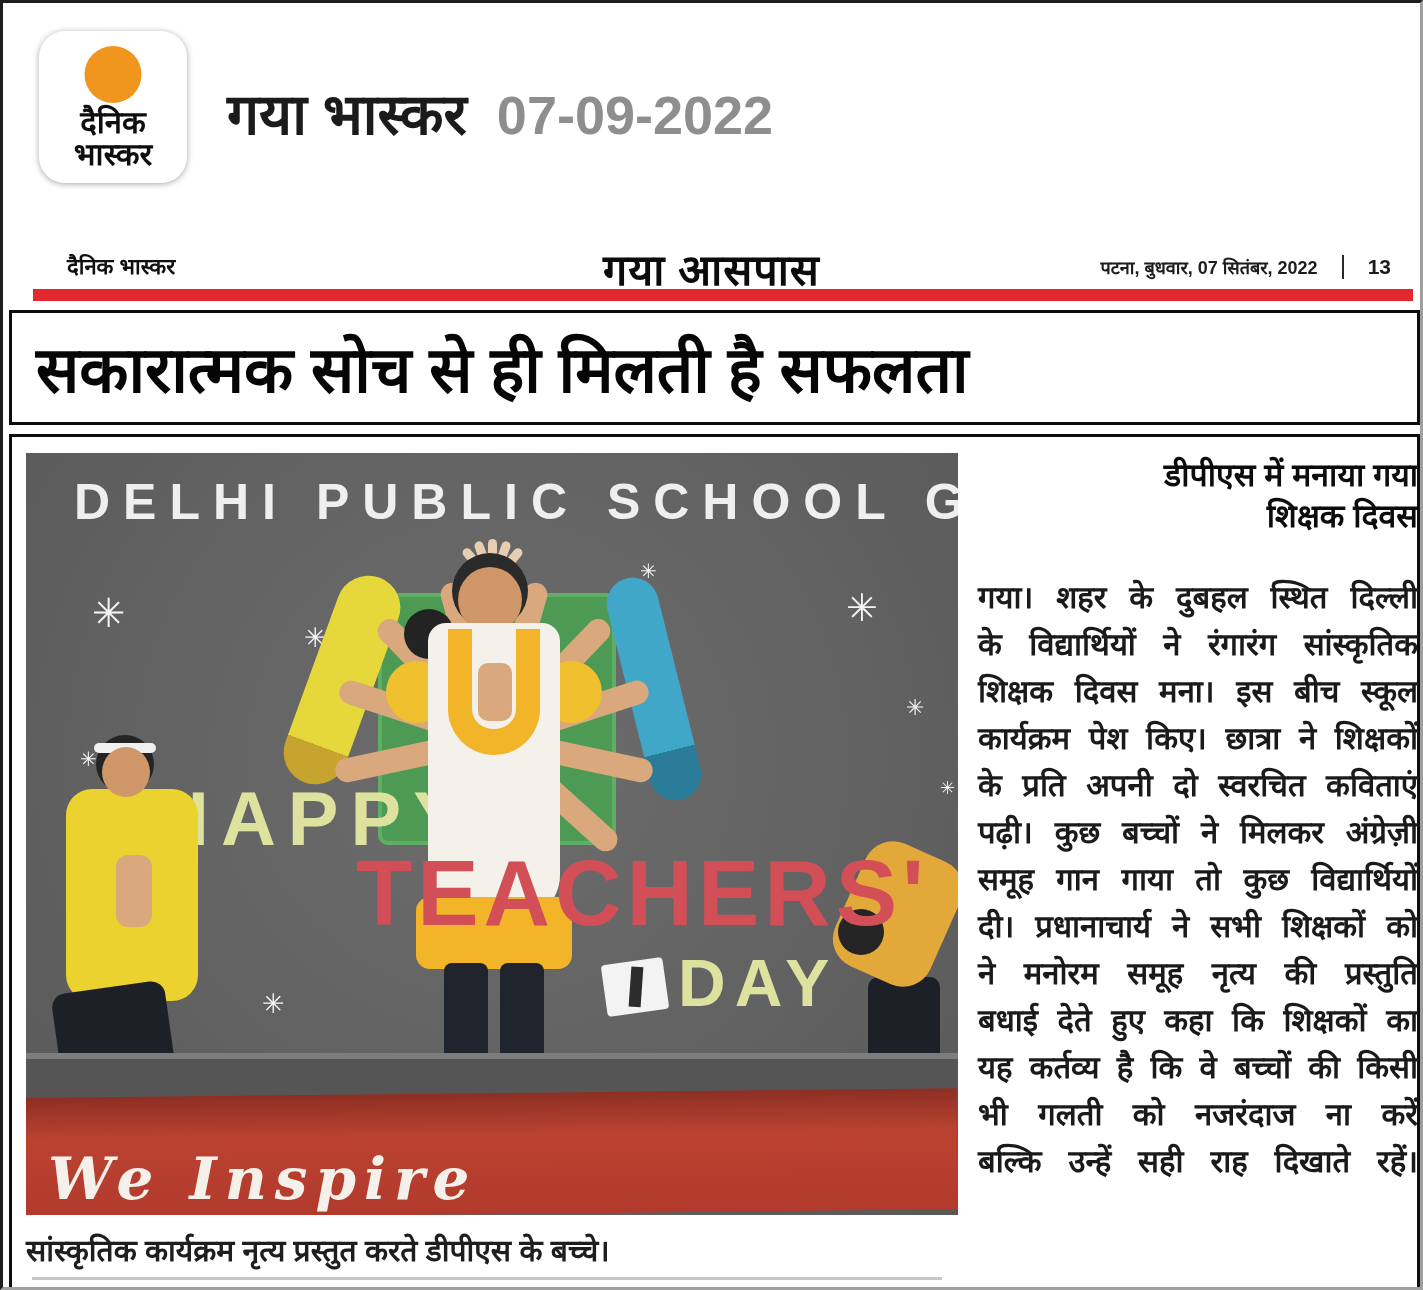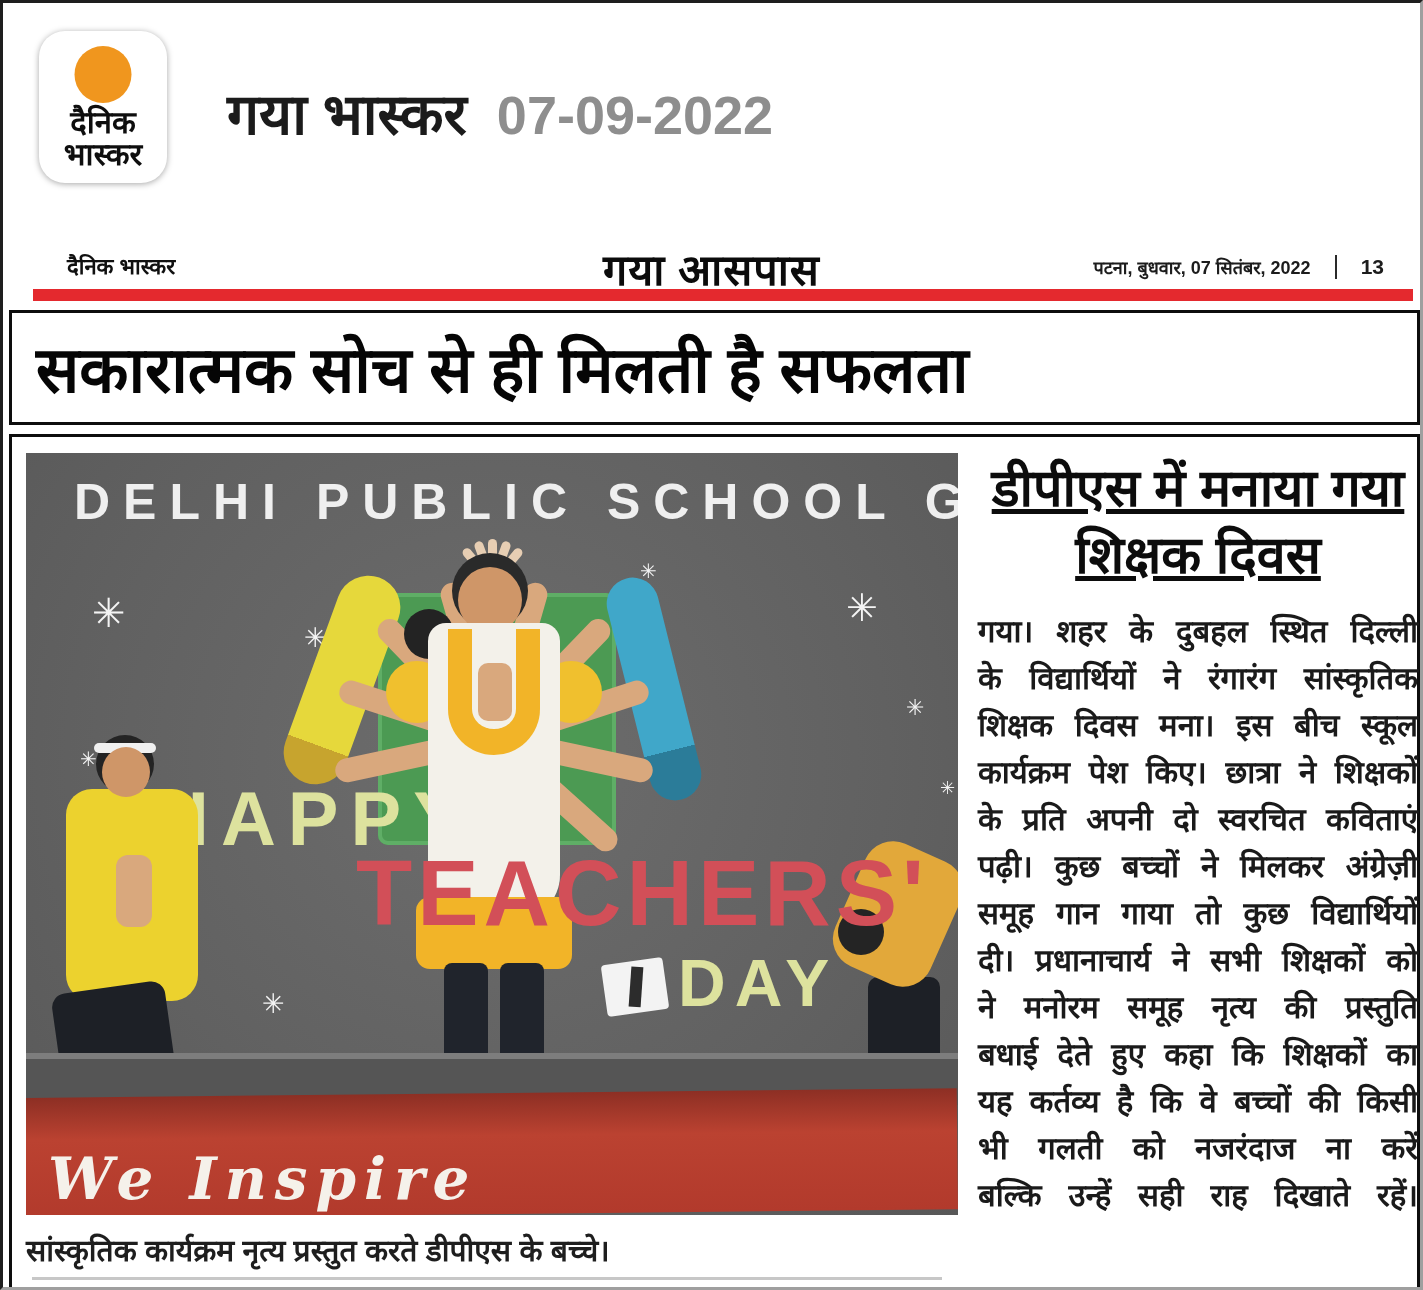--- a/index.html
+++ b/index.html
@@ -8,21 +8,21 @@
 
   .page {
     position:relative; width:1423px; height:1290px; background:#ffffff;
     border-top:3px solid #1e1e1e; border-left:3px solid #1e1e1e;
     border-right:3px solid #9f9f9f; border-bottom:3px solid #9f9f9f;
     overflow:hidden;
   }
 
   
   .logo-card {
-    position:absolute; left:36px; top:28px; width:128px; height:152px;
+    position:absolute; left:36px; top:28px; width:148px; height:152px;
     background:#fff; border-radius:26px; box-shadow:0 1px 6px rgba(0,0,0,.35);
   }
   .logo-sun {
     position:absolute; left:50%; transform:translateX(-50%); top:15px;
     width:57px; height:57px; border-radius:50%; background:#f0961e;
   }
   .logo-text {
     position:absolute; top:76px; width:100%; text-align:center;
     font-weight:900; font-size:31px; line-height:1.04; color:#0e0e0e;
   }
@@ -36,21 +36,21 @@
   
   .mast-brand {
     position:absolute; left:64px; top:247px;
     font-size:22px; font-weight:900; color:#101010; white-space:nowrap;
   }
   .mast-section {
     position:absolute; left:0; top:236px; width:100%; text-align:center;
     font-size:43px; font-weight:900; color:#0b0b0b; letter-spacing:1px;
   }
   .mast-dateline {
-    position:absolute; right:36px; top:252px;
+    position:absolute; right:29px; top:252px;
     display:flex; align-items:center; gap:24px;
     font-size:18px; font-weight:700; color:#1c1c1c; white-space:nowrap;
   }
   .mast-pagesep { width:0; height:24px; border-left:2px solid #2a2a2a; }
   .mast-pageno  { font-size:21px; font-weight:800; }
   .red-bar {
     position:absolute; left:30px; top:286px; width:1380px; height:12px;
     background:#e4292e;
   }
 
@@ -179,23 +179,23 @@
     position:absolute; left:14px; top:792px; width:932px;
     font-size:30px; font-weight:700; color:#1e1e1e; white-space:nowrap;
   }
   .caption-rule {
     position:absolute; left:20px; top:840px; width:910px; height:3px; background:#c7c7c7;
   }
 
   
   .article { position:absolute; left:966px; top:18px; width:440px; }
   .article-title {
-    text-align:center; font-size:52px; font-weight:800; color:#0c0c0c; line-height:1.28;text-decoration:underline;
-  }
-  .article-body { margin-top:20px; }
+    text-align:right; font-size:32px; font-weight:800; color:#0c0c0c; line-height:1.28;
+  }
+  .article-body { margin-top:37px;font-family:Liberation Serif, serif; }
   .article-line {
     font-size:31px; font-weight:600; color:#1a1a1a; line-height:47px;
     text-align:justify; text-align-last:justify; white-space:nowrap;
   }
 </style>
 </head>
 <body>
 
 <div class="page">
 

